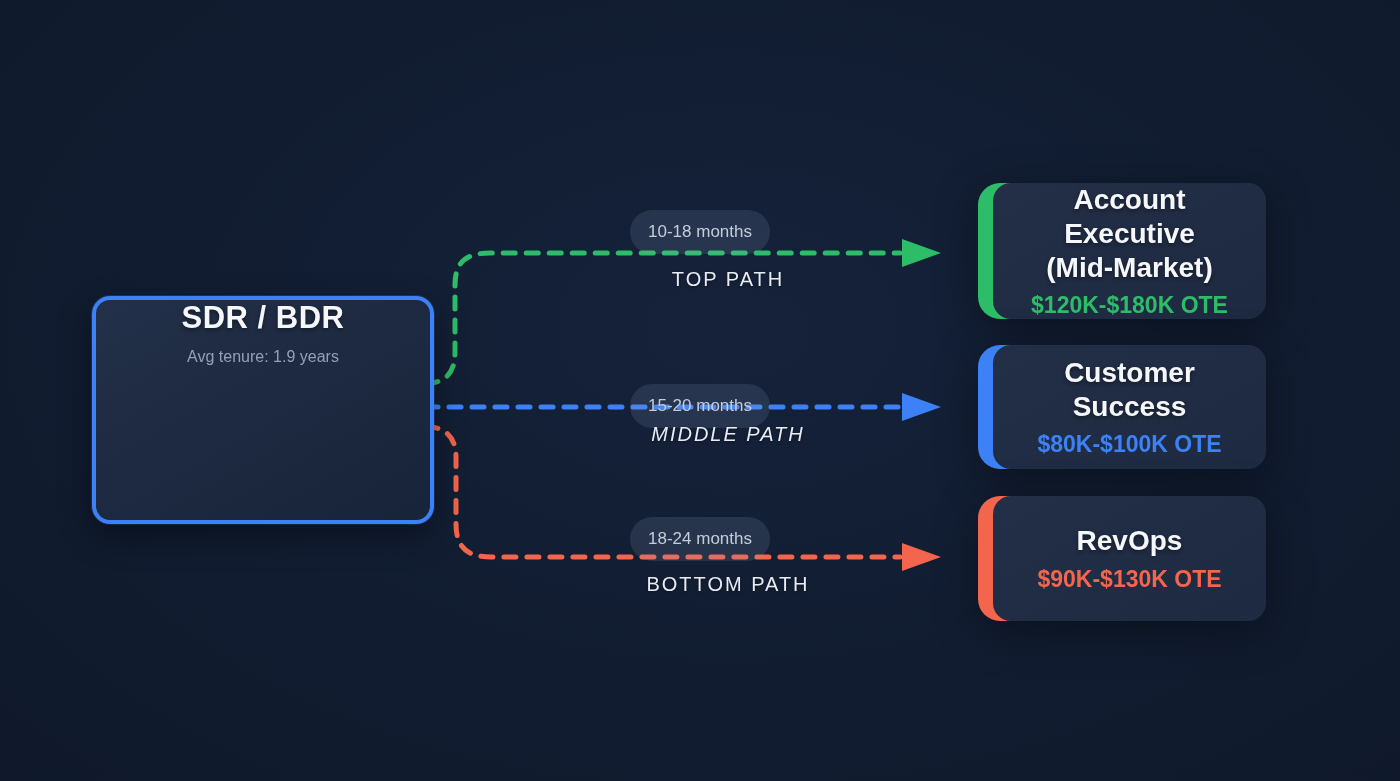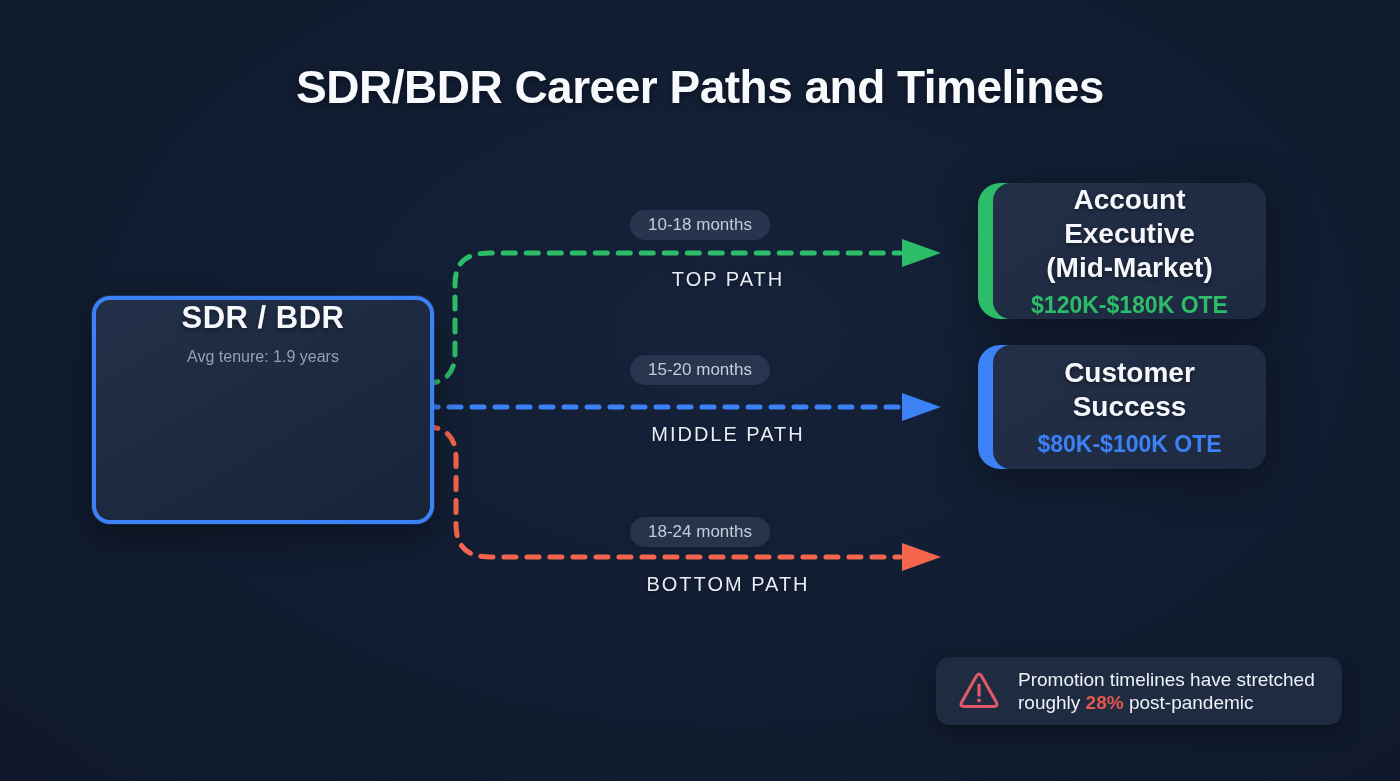--- a/index.html
+++ b/index.html
@@ -67,40 +67,40 @@
   }
 
   
   .badge {
     position: absolute;
     left: 700px;
     transform: translateX(-50%);
     background: rgba(141,162,196,0.16);
     color: #c4cdda;
     font-size: 17px;
-    padding: 5px 18px;
+    padding: 12px 18px;
     border-radius: 999px;
     white-space: nowrap;
   }
   .badge.top { top: 210px; }
-  .badge.middle { top: 355px; }
+  .badge.middle { top: 384px; }
   .badge.bottom { top: 517px; }
 
   .path-label {
     position: absolute;
     left: 728px;
     transform: translateX(-50%);
     color: #e8edf5;
     font-size: 20px;
     letter-spacing: 2px;
     white-space: nowrap;
     text-shadow: 0 1px 3px rgba(0,0,0,0.4);
   }
   .path-label.top { top: 268px; }
-  .path-label.middle { top: 423px; }
+  .path-label.middle { top: 423px; font-style: italic; }
   .path-label.bottom { top: 573px; }
 
   
   .dest-card {
     position: absolute;
     left: 978px;
     width: 288px;
     filter: drop-shadow(0 10px 22px rgba(0,0,0,0.38));
   }
   .dest-card.c0 { top: 183px; height: 136px; }
@@ -164,21 +164,20 @@
   .note-highlight {
     font-weight: bold;
     color: #e3594c;
   }
 </style>
 </head>
 <body>
 
 <div class="stage">
 
-  <div class="page-title">SDR/BDR Career Paths and Timelines</div>
 
   <svg class="connectors" viewBox="0 0 1400 781">
 
     <path d="M 403 384 L 420 384 C 444 384 455 375 455 352 L 455 285 C 455 262 466 253 490 253 L 900 253" fill="none" stroke-width="5" stroke-linecap="round" stroke-dasharray="12 11" stroke="#2dbd68"></path>
     <polygon points="902,239 941,253 902,267" fill="#2dbd68"></polygon>
 
     <path d="M 403 407 L 900 407" fill="none" stroke-width="5" stroke-linecap="round" stroke-dasharray="12 11" stroke="#3c82f6"></path>
     <polygon points="902,393 941,407 902,421" fill="#3c82f6"></polygon>
 
     <path d="M 403 426 L 420 426 C 444 426 456 435 456 458 L 456 524 C 456 547 467 557 491 557 L 900 557" fill="none" stroke-width="5" stroke-linecap="round" stroke-dasharray="12 11" stroke="#f3654c"></path>
@@ -208,23 +207,22 @@
   </div>
 
   <div class="dest-card c1">
     <div class="card-accent" style="background: rgb(60, 130, 246);"></div>
     <div class="card-body">
       <div class="dest-title">Customer Success</div>
       <div class="dest-salary" style="color: rgb(60, 130, 246);">$80K-$100K OTE</div>
     </div>
   </div>
 
-
-  <div class="note">
-    <svg class="note-icon" viewBox="0 0 46 44">
-      <path d="M 20.2 5.4 Q 23 1.2 25.8 5.4 L 42.2 34.6 Q 44.4 39 39.4 39 L 6.6 39 Q 1.6 39 3.8 34.6 Z" fill="none" stroke-width="3.4" stroke-linejoin="round" stroke="#e25864"></path>
-      <line x1="23" y1="15.5" x2="23" y2="26.5" stroke-width="3.6" stroke-linecap="round" stroke="#e25864"></line>
-      <circle cx="23" cy="32.5" r="2.2" fill="#e25864"></circle>
-    </svg>
-    <div class="note-text"><span>Promotion timelines have stretched roughly </span><span class="note-highlight" style="color: rgb(227, 89, 76);">28%</span><span> post-pandemic</span></div>
-  </div>
+  <div class="dest-card c2">
+    <div class="card-accent" style="background: rgb(243, 101, 76);"></div>
+    <div class="card-body">
+      <div class="dest-title">RevOps</div>
+      <div class="dest-salary" style="color: rgb(243, 101, 76);">$90K-$130K OTE</div>
+    </div>
+  </div>
+
 
 </div>
 
 </body></html>

